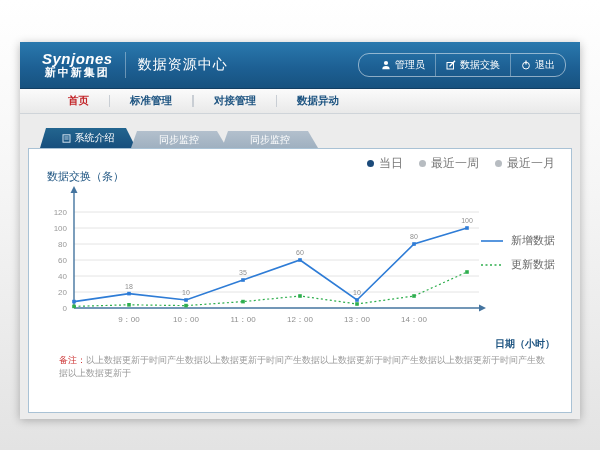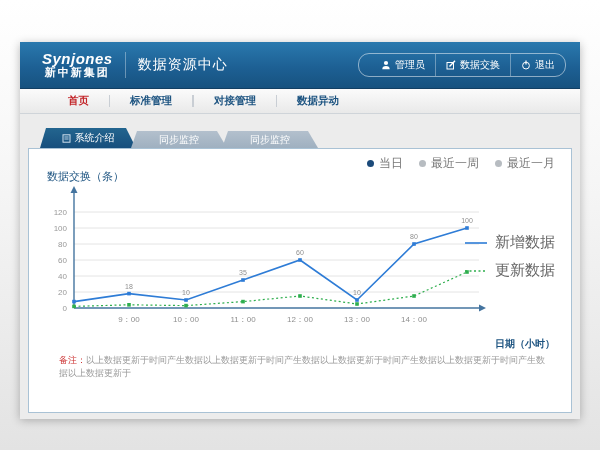--- a/index.html
+++ b/index.html
@@ -64,21 +64,21 @@
   
   .radios{position:absolute;top:6px;right:16px;display:flex;gap:16px;align-items:center;}
   .radio{display:flex;align-items:center;gap:5px;font-size:12px;color:#777;cursor:pointer;}
   .dot{width:7px;height:7px;border-radius:50%;background:#b7bcc1;}
   .radio.selected .dot{background:#1b4a7a;}
   .ytitle{position:absolute;left:18px;top:20px;font-size:11px;font-weight:normal;color:#1c5380;}
   #chart{position:absolute;left:0;top:36px;}
   svg text{font-family:"Liberation Sans","DejaVu Sans",sans-serif;}
   .xlabel{position:absolute;left:466px;top:160px;font-size:10px;font-weight:bold;color:#1c5380;white-space:nowrap;margin-top:28px;}
   .legend{position:absolute;right:16px;top:84px;display:flex;flex-direction:column;gap:9px;}
-  .legend-row{display:flex;align-items:center;gap:7px;font-size:15px;color:#666;}
+  .legend-row{display:flex;align-items:center;gap:7px;font-size:11px;color:#666;}
   .note{position:absolute;left:30px;right:20px;top:205px;font-size:9px;color:#9a9a9a;line-height:1.4;}
   .note-label{color:#cc3333;text-align:right;}
 </style>
 </head>
 <body>
 
 <div class="page">
 
   <div class="hdr">
     <div class="logo">

